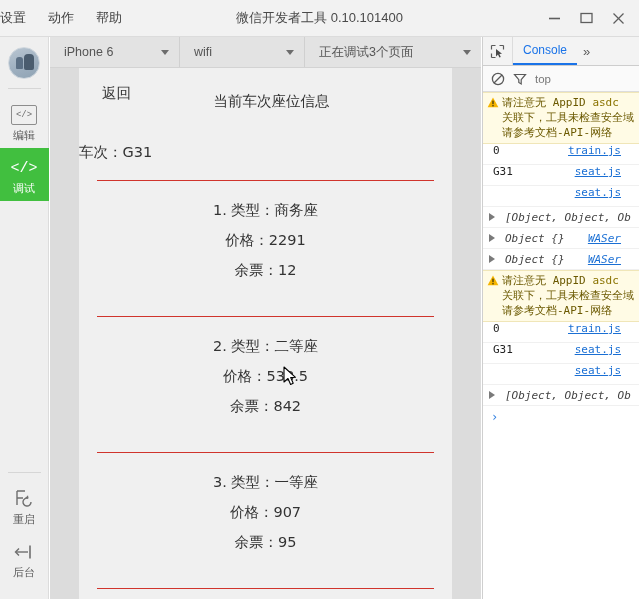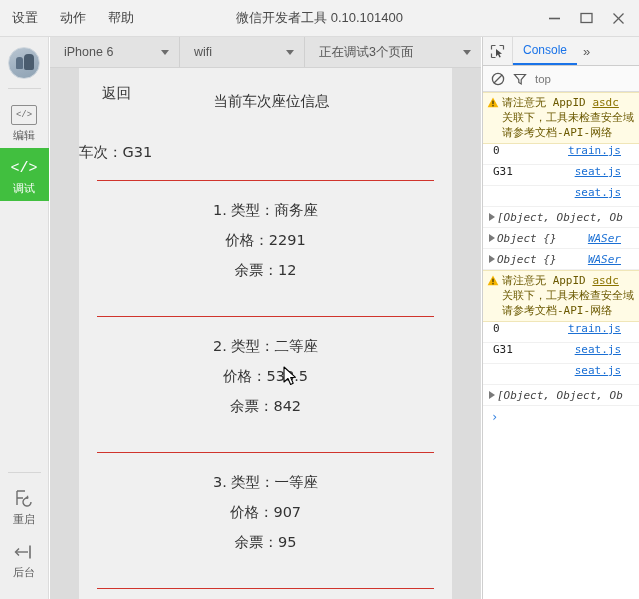--- a/index.html
+++ b/index.html
@@ -9,21 +9,21 @@
     overflow: hidden; background: #ffffff;
   }
   #app { position: relative; width: 639px; height: 599px; }
 
   
   .titlebar {
     position: absolute; left: 0; top: 0; width: 639px; height: 37px;
     background: #f2f2f2; border-bottom: 1px solid #dcdcdc;
     display: flex; align-items: center;
   }
-  .menu-group { display: flex; align-items: flex-start; padding-left: 12px; gap: 22px; }
+  .menu-group { display: flex; align-items: flex-start; padding-left: 0; gap: 22px; }
   .menu-item {
     font-size: 13px; color: #444; cursor: default; white-space: nowrap;
   }
   .app-title {
     position: absolute; left: 0; right: 0; text-align: center;
     font-size: 13px; color: #4a4a4a; pointer-events: none; white-space: nowrap;
   }
   .win-controls {
     position: absolute; right: 6px; top: 0; height: 37px;
     display: flex; align-items: center; gap: 2px;
@@ -167,34 +167,34 @@
   }
   .log-warn {
     background: #fffbe5; border-top: 1px solid #f0e6b8;
     border-bottom: 1px solid #f0e6b8; padding: 2px 4px 3px 4px;
     color: #6b5900; display: flex; gap: 3px; white-space: nowrap;
   }
   .warn-ico { flex: none; padding-top: 2px; }
   .warn-text { line-height: 15px; overflow: hidden; }
   .warn-text .mono { font-family: "DejaVu Sans Mono", monospace; }
   .warn-text .lnk {
-    color: #8a7300; text-decoration: underline; cursor: default;
+    color: #8a7300; cursor: default;
   }
   .log-row {
     display: flex; align-items: baseline; white-space: nowrap;
     border-bottom: 1px solid #f0f0f0; height: 21px; padding-left: 10px;
     overflow: hidden; color: #222;
   }
   .log-val { flex: none; }
   .log-src {
     margin-left: auto; padding-right: 18px; color: #1a6fd4;
     text-decoration: underline; cursor: default;
   }
   .log-obj {
-    display: flex; align-items: center; gap: 2px; padding-left: 6px;
+    display: flex; align-items: center; gap: 10px; padding-left: 6px;
     height: 21px; border-bottom: 1px solid #f0f0f0;
     color: #444; font-style: italic; white-space: nowrap; overflow: hidden;
   }
   .tri {
     width: 0; height: 0; border-top: 4px solid transparent;
     border-bottom: 4px solid transparent; border-left: 6px solid #7a7a7a;
     flex: none;
   }
   .prompt {
     height: 22px; display: flex; align-items: center; padding-left: 8px;

